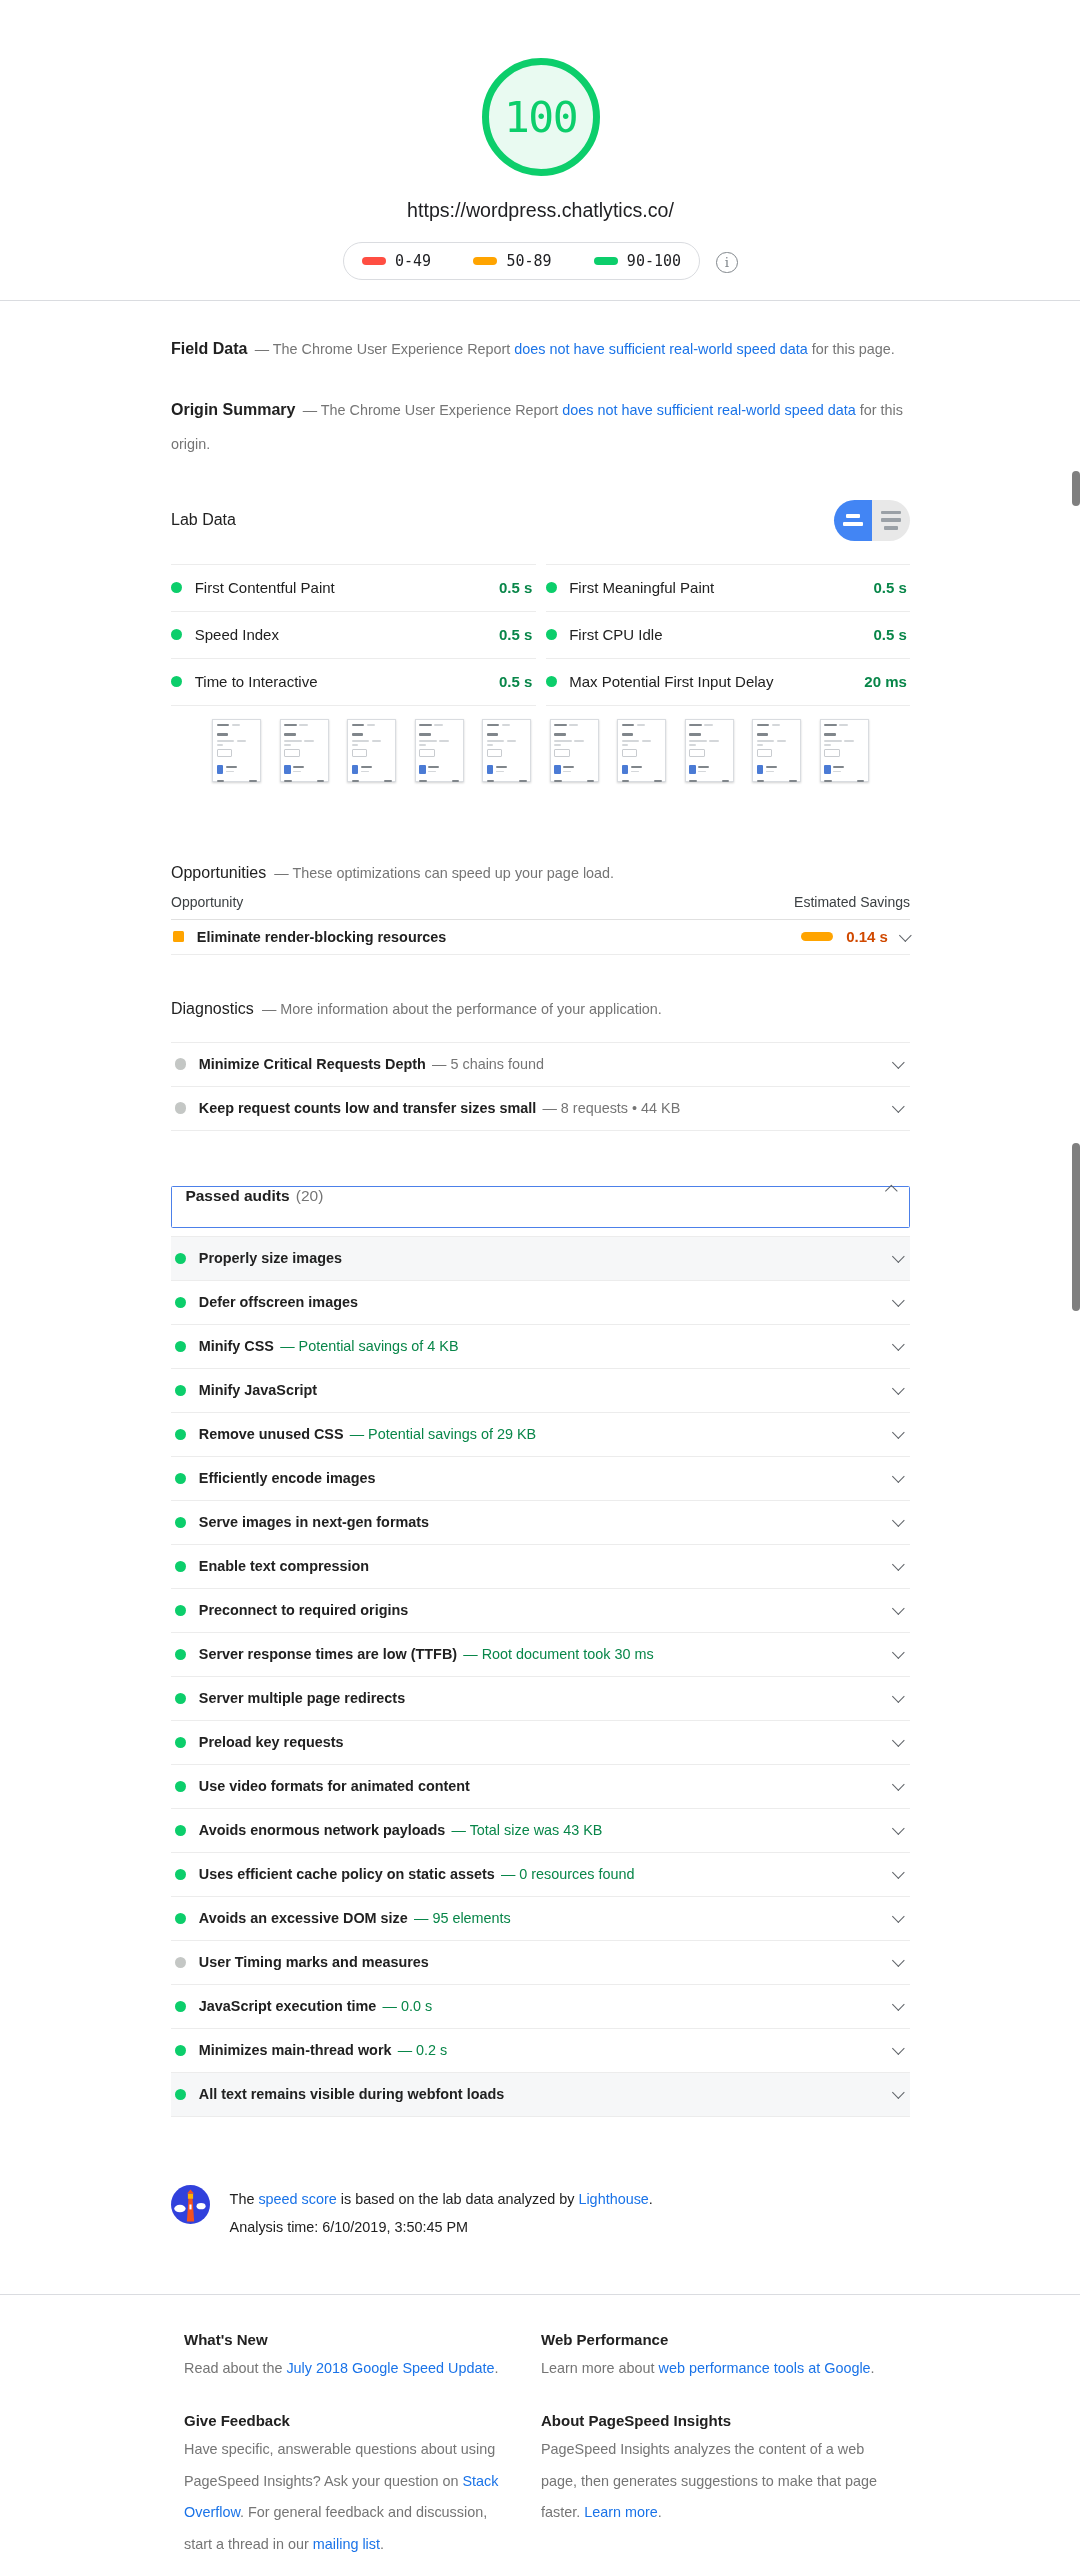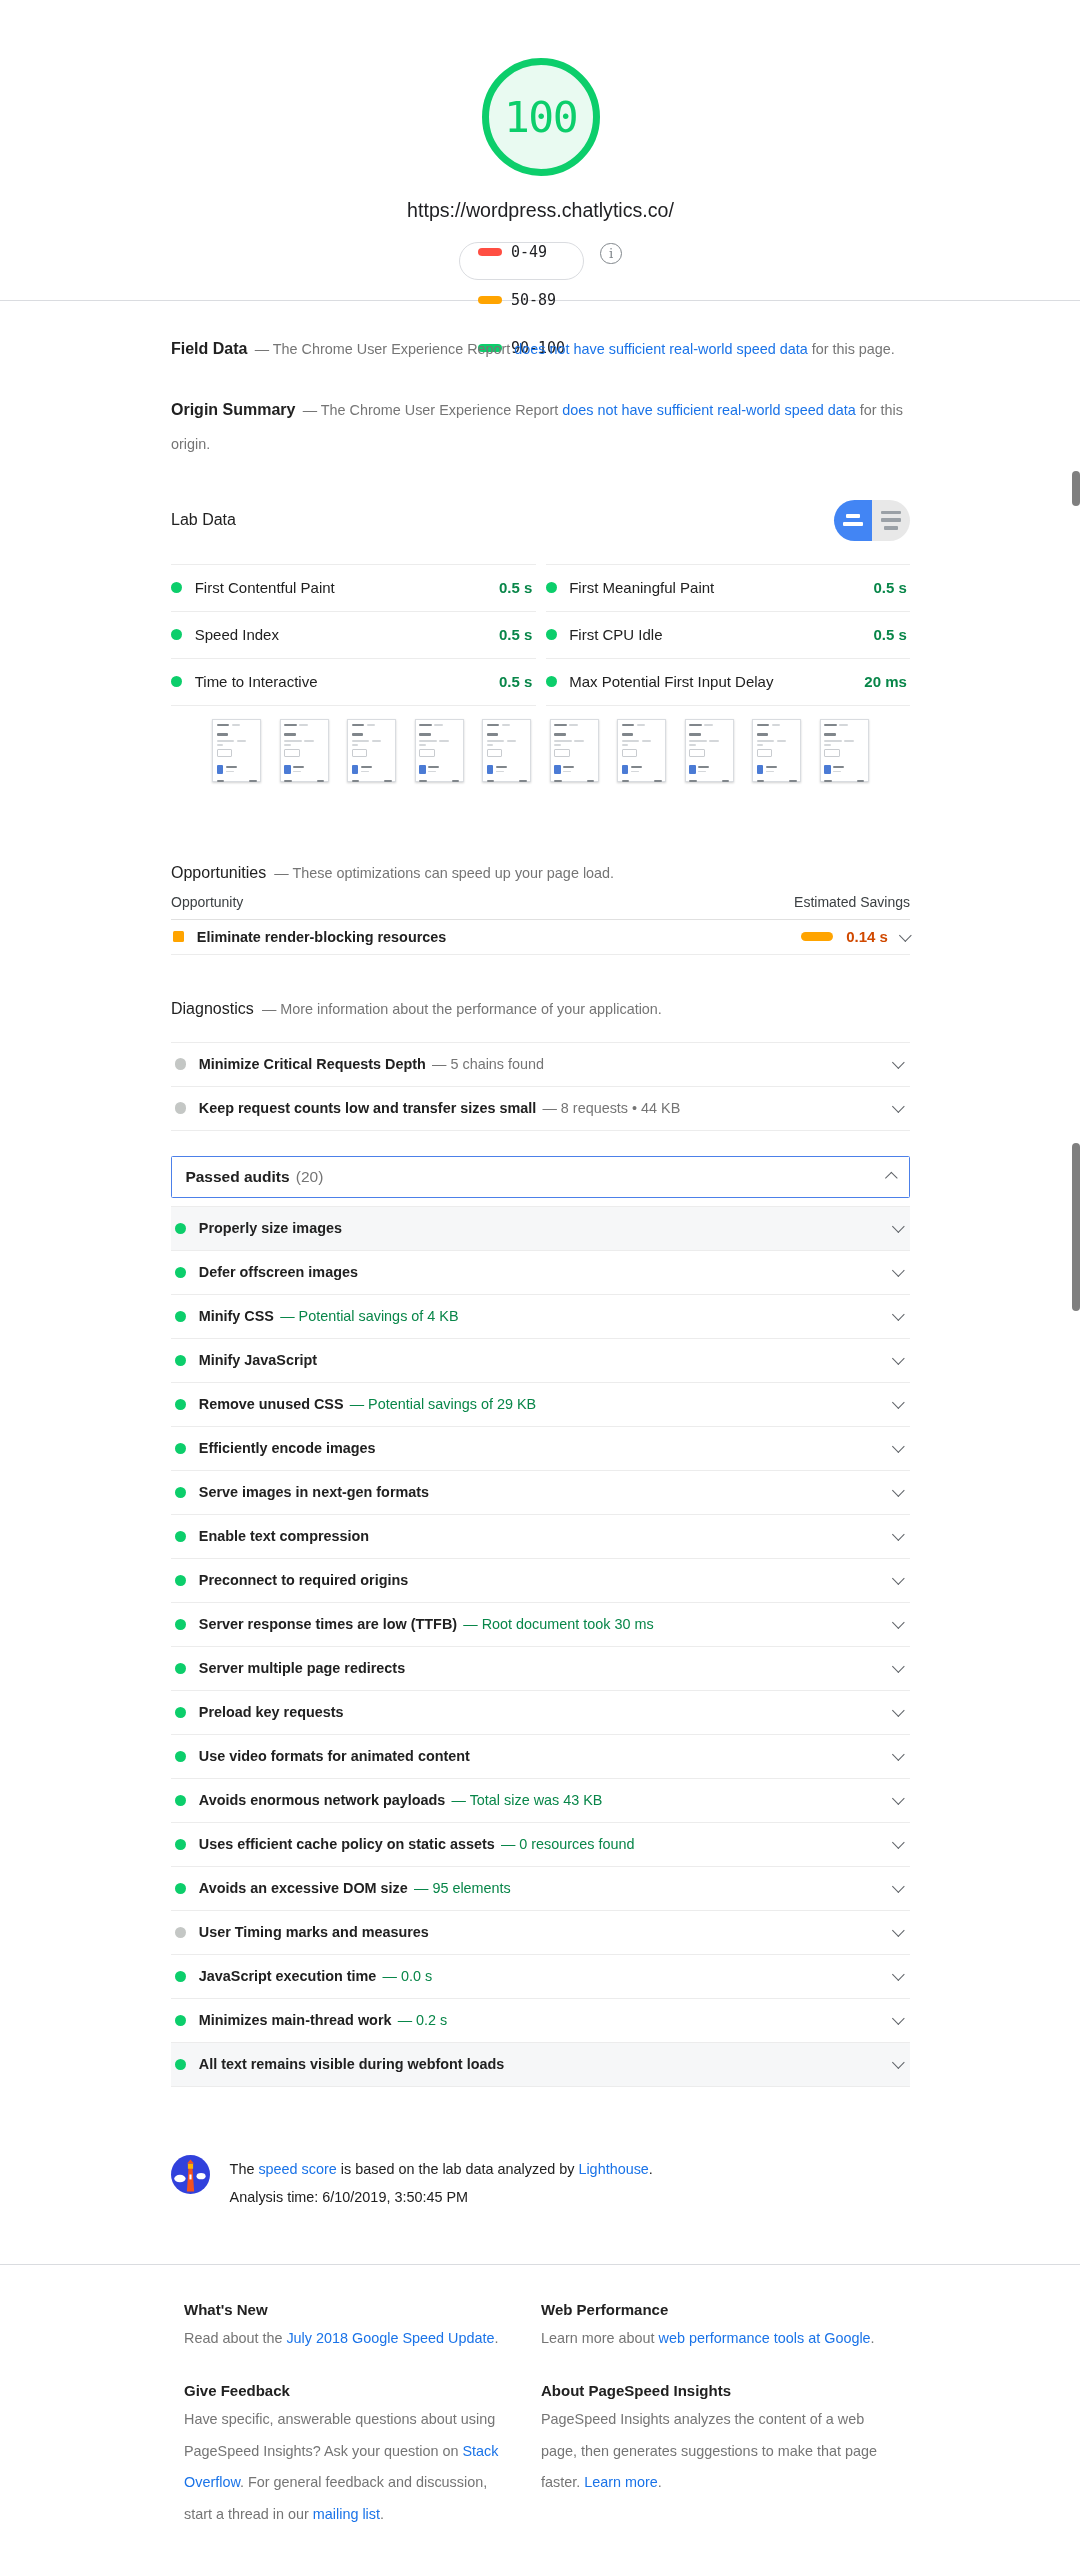--- a/index.html
+++ b/index.html
@@ -15,21 +15,21 @@
     width:104px;height:104px; margin:0 auto; border:7.7px solid #0cce6b;
     border-radius:50%; background:#e9faf1; display:flex; align-items:center; justify-content:center;
   }
   .gauge .num{
     font-family:"DejaVu Sans Mono", monospace; font-size:43px; color:#0cce6b; letter-spacing:-1.5px;
   }
   .page-url{margin-top:23px; font-size:19.6px; color:#202124;}
   .legend-wrap{margin-top:19.6px;}
   .legend{
     display:inline-flex; height:36px; padding:0 17.5px;
-    border:1px solid #dadce0; border-radius:23px; gap:30px;flex-direction:column;
+    border:1px solid #dadce0; border-radius:23px; gap:42px;
   }
   .legend-item{display:flex; align-items:center; gap:9.3px;}
   .legend-bar{width:24px; height:8.2px; border-radius:4.6px;}
   .legend-label{font-family:"DejaVu Sans Mono", monospace; font-size:15px; color:#202124;}
   .info-icon{
     width:19.6px;height:19.6px; border:1.5px solid #80868b; border-radius:50%;
     color:#80868b; font-size:13.4px; line-height:19.6px; font-family:"DejaVu Serif", serif;
     display:inline-block; text-align:center;
   }
   .page-divider{width:1081px; height:1px; background:#dadce0; margin-top:20.6px;}
@@ -99,22 +99,22 @@
     display:flex; align-items:center; height:43px; border-top:1px solid #ececec;
     padding:0 7.2px 0 4.1px; cursor:pointer;
   }
   .audit-list .audit-row:last-child{border-bottom:1px solid #ececec;}
   .audit-title{margin-left:12.4px; font-size:14.4px; font-weight:bold; color:#212121; white-space:nowrap;}
   .audit-detail{margin-left:6.2px; font-size:14.4px; color:#757575; white-space:nowrap;}
   .audit-detail.green{color:#088649;}
   .audit-row .chev{margin-left:auto;}
 
   .passed-box{
-    margin-top:25px; border:1.5px solid #4c80e9; border-radius:1.5px; height:40px;
-    display:flex; align-items:center; padding:0 13.4px; cursor:pointer; background:#fff;
+    margin-top:55px; border:1.5px solid #4c80e9; border-radius:1.5px; height:40px;
+    display:flex; padding:0 13.4px; cursor:pointer; background:#fff;
   }
   .passed-title{font-weight:bold; font-size:15.5px; color:#212121;}
   .passed-count{margin-left:6.2px; font-size:15.5px; color:#757575;}
   .passed-box .chev{margin-left:auto;}
   .passed-list{margin-top:8.2px;}
   .audit-row.shaded{background:#f6f7f8;}
 
   
   .lh-block{margin-top:68px; display:flex; align-items:flex-start;}
   .lh-icon{flex:none; margin-right:19.6px;}

